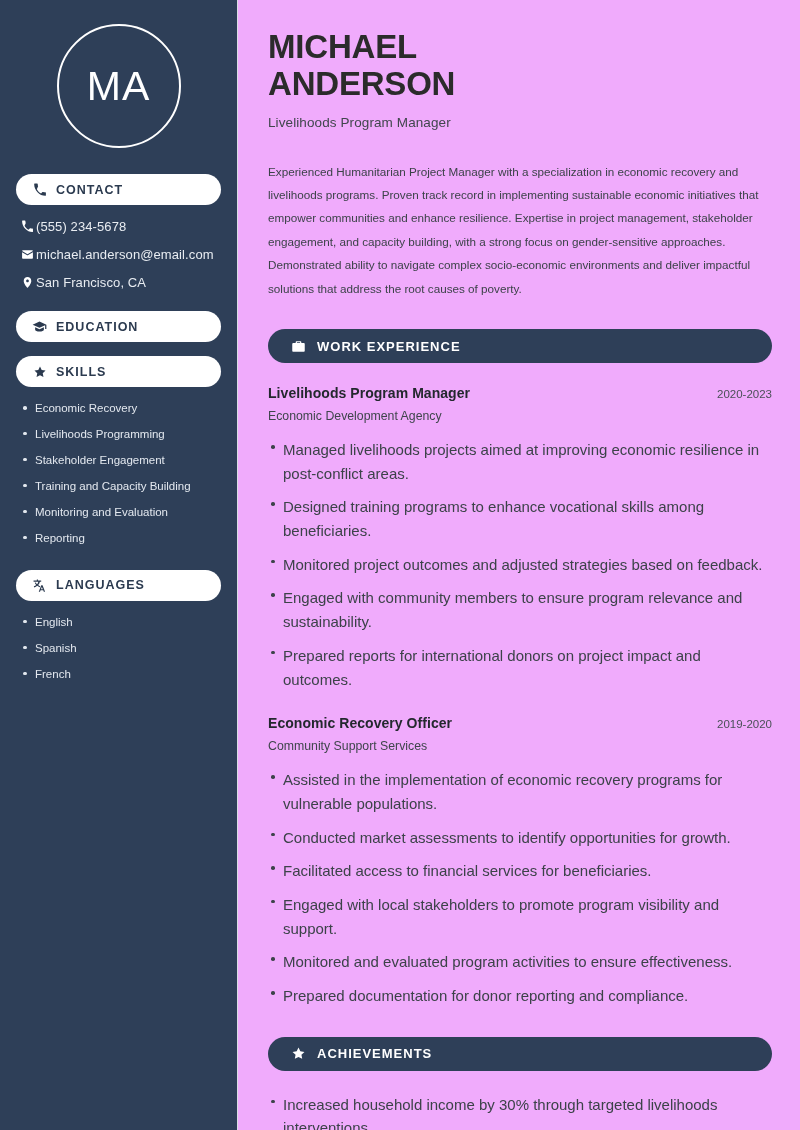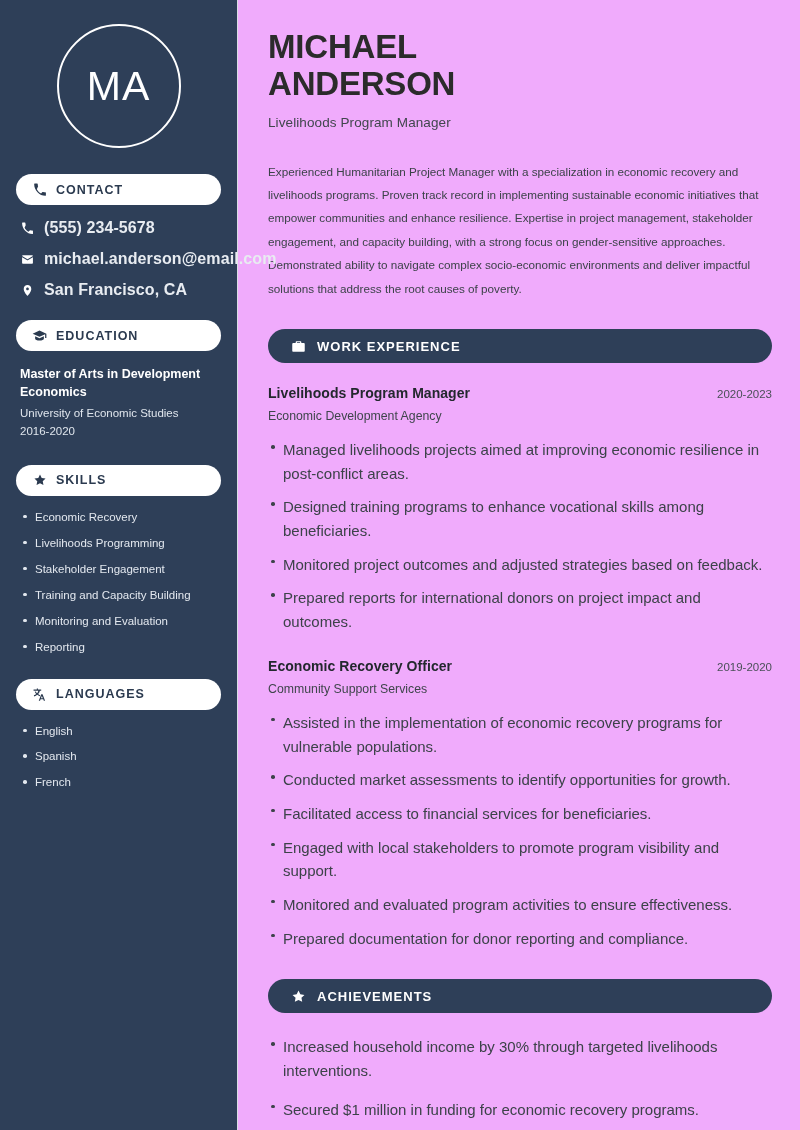--- a/index.html
+++ b/index.html
@@ -77,26 +77,25 @@
     height: 15px;
     flex: 0 0 15px;
   }
   .pill .pill-icon svg { display:block; }
 
   .contact-list { padding: 0 4px; margin-bottom: 21px; }
 
   .contact-row {
     display: flex;
     align-items: center;
-    gap: 10px;
+    gap: 2px;
     margin-bottom: 13px;
-    font-size: 16px;
+    font-size: 13px;
     color: #e8ecf1;
     letter-spacing: .1px;
-    font-weight: bold;
   }
   .contact-row:last-child { margin-bottom: 0; }
   .contact-row .c-icon {
     width: 14px; height: 14px;
     flex: 0 0 14px;
     display: inline-flex; align-items: center; justify-content: center;
     color: #ffffff;
   }
   .contact-row .c-icon svg { display: block; }
 
@@ -291,25 +290,20 @@
 
     <div class="pill">
       <span class="pill-icon">
         <svg width="15" height="15" viewBox="0 0 24 24" fill="#2b3a4f">
           <path d="M12 4 1 9l11 5 9-4.1V16h2V9L12 4zM5 13.2V17c0 1.7 3.1 3 7 3s7-1.3 7-3v-3.8l-7 3.2-7-3.2z"></path>
         </svg>
       </span>
       <span>EDUCATION</span>
     </div>
 
-    <div class="edu-block">
-      <div class="edu-degree">Master of Arts in Development Economics</div>
-      <div class="edu-school">University of Economic Studies</div>
-      <div class="edu-years">2016-2020</div>
-    </div>
 
     <div class="pill">
       <span class="pill-icon">
         <svg width="14" height="14" viewBox="0 0 24 24" fill="#2b3a4f">
           <path d="M12 2.5l2.9 6 6.6.9-4.8 4.6 1.2 6.5-5.9-3.1-5.9 3.1 1.2-6.5L2.5 9.4l6.6-.9 2.9-6z"></path>
         </svg>
       </span>
       <span>SKILLS</span>
     </div>
 
@@ -362,20 +356,21 @@
     <div class="exp-entry">
       <div class="exp-head">
         <span class="exp-role">Livelihoods Program Manager</span>
         <span class="exp-dates">2020-2023</span>
       </div>
       <div class="exp-org">Economic Development Agency</div>
       <ul class="bullets">
         <li>Managed livelihoods projects aimed at improving economic resilience in post-conflict areas.</li>
         <li>Designed training programs to enhance vocational skills among beneficiaries.</li>
         <li>Monitored project outcomes and adjusted strategies based on feedback.</li>
+        <li>Engaged with community members to ensure program relevance and sustainability.</li>
         <li>Prepared reports for international donors on project impact and outcomes.</li>
       </ul>
     </div>
 
     <div class="exp-entry">
       <div class="exp-head">
         <span class="exp-role">Economic Recovery Officer</span>
         <span class="exp-dates">2019-2020</span>
       </div>
       <div class="exp-org">Community Support Services</div>

